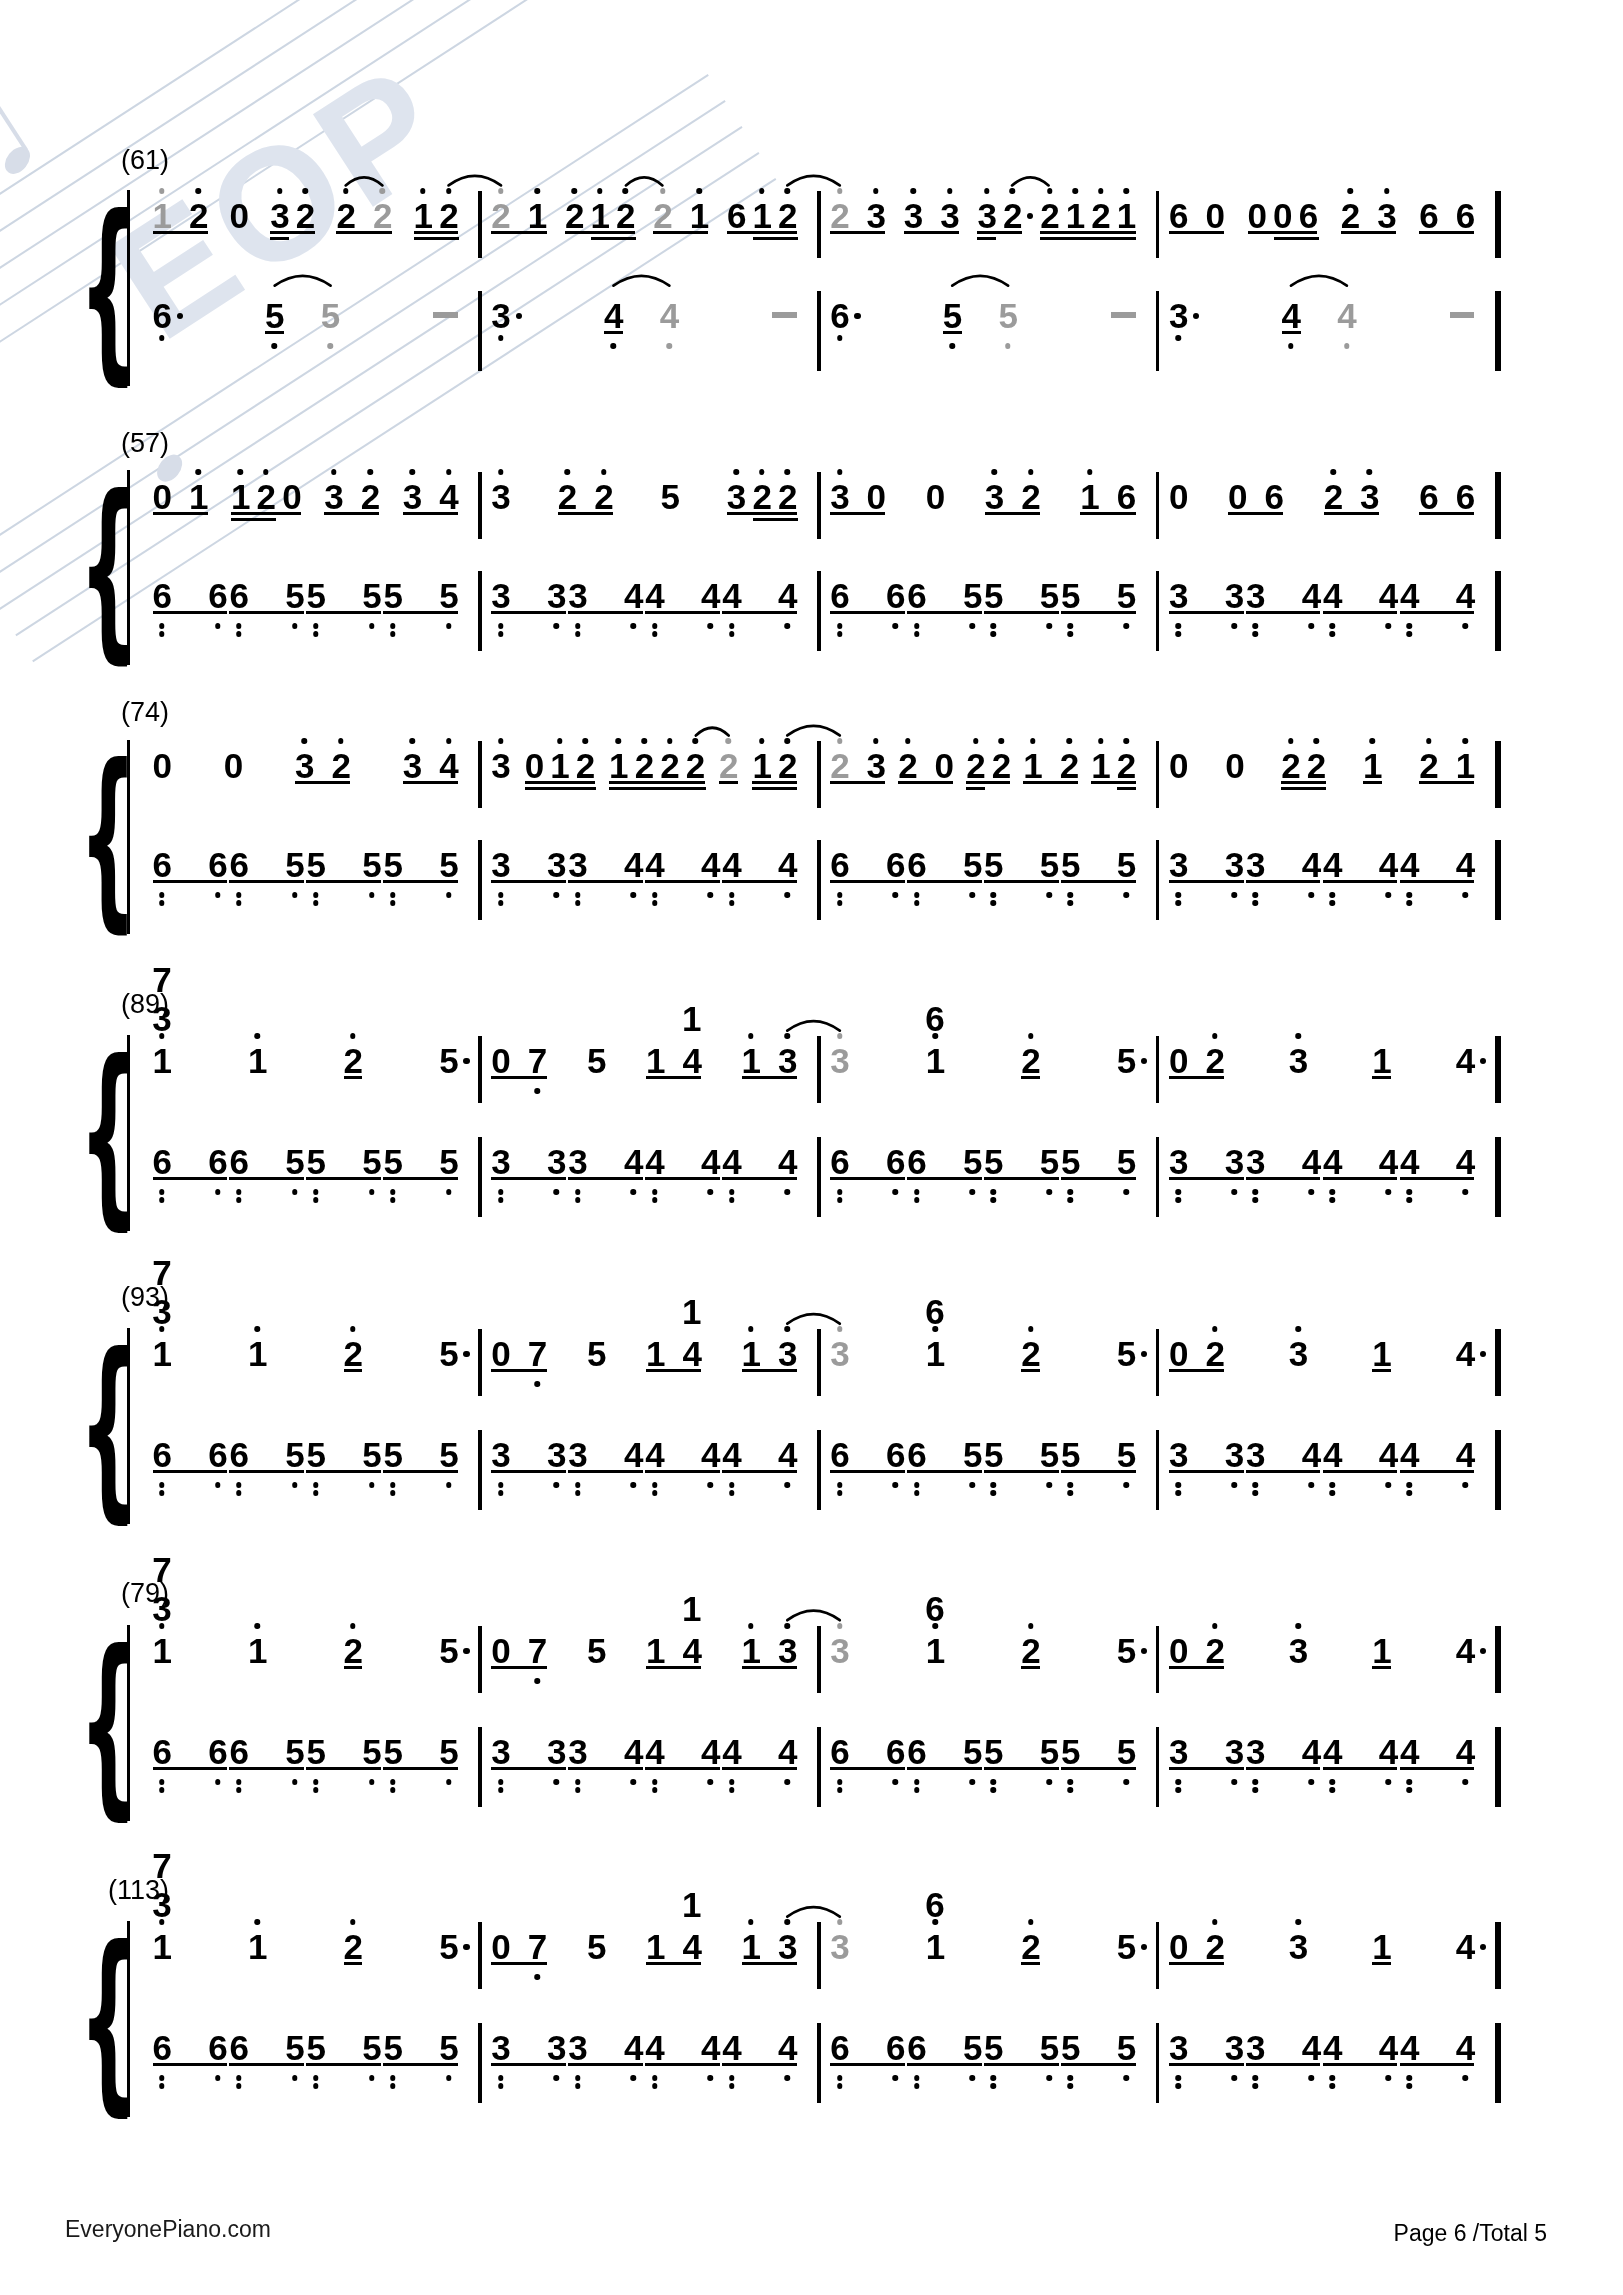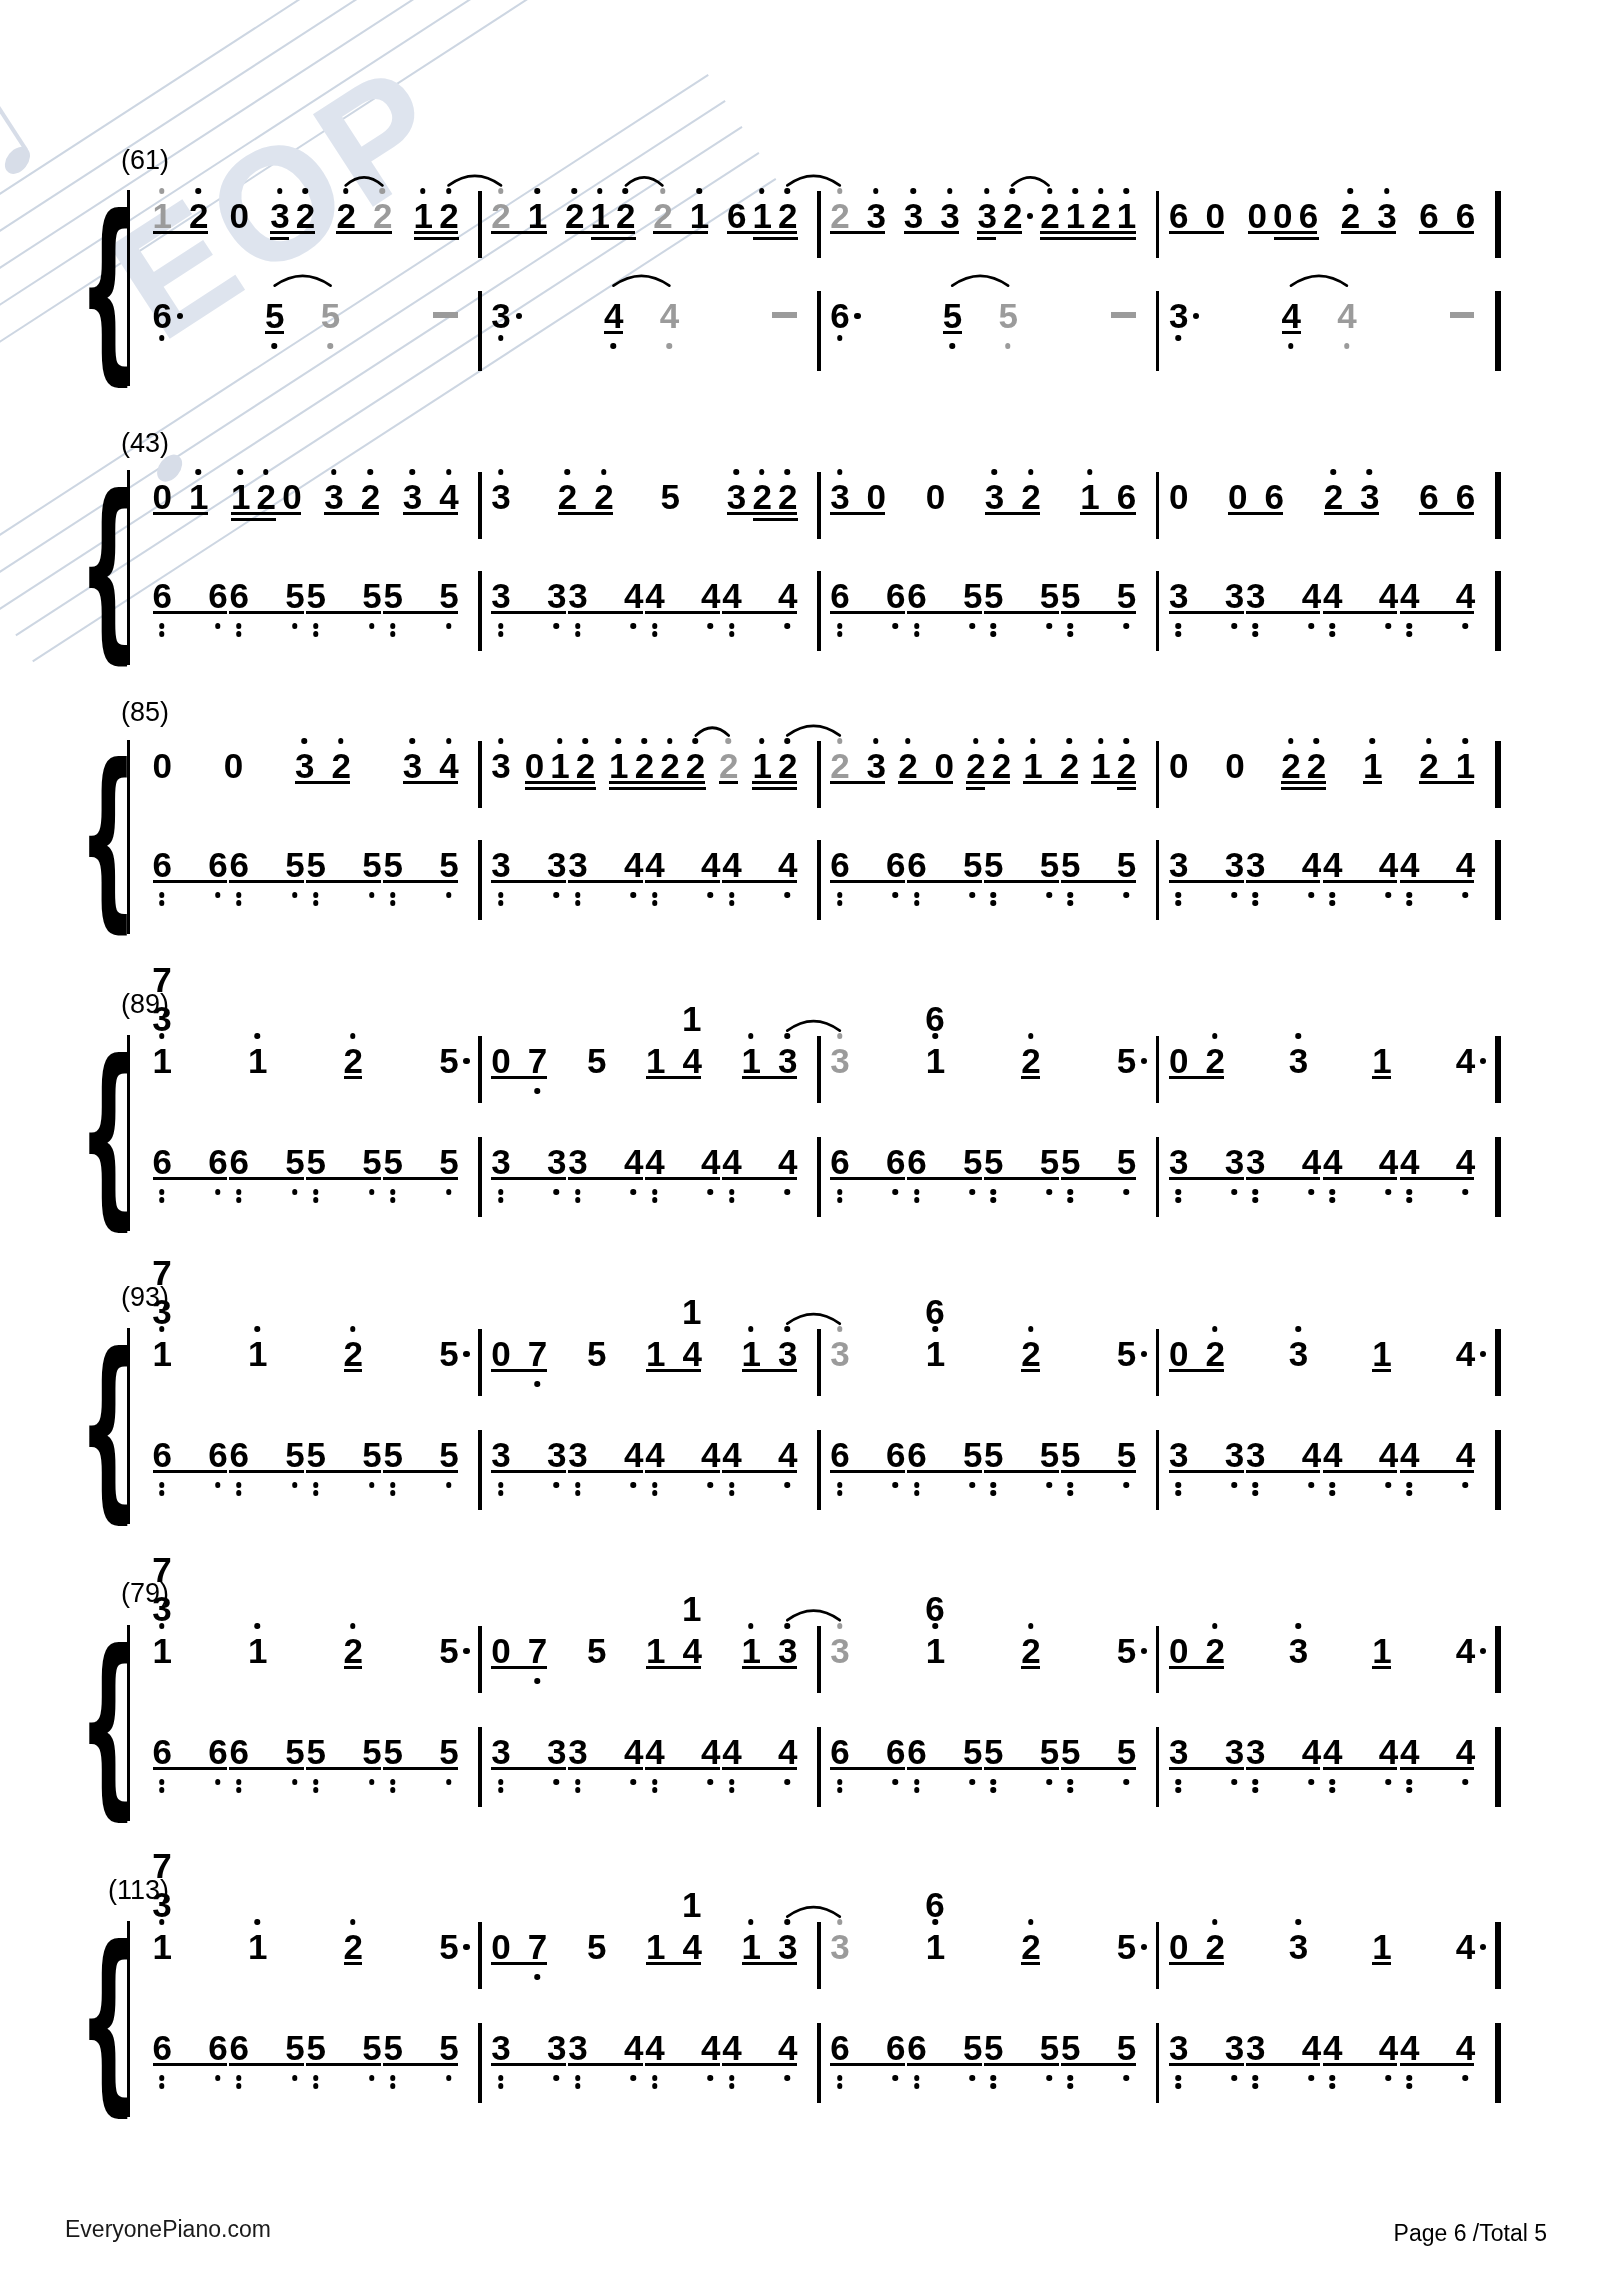--- a/index.html
+++ b/index.html
@@ -483,21 +483,21 @@
           <span class="group" style="gap: 37px;">
             <span class="note gray">
               <span class="digit dashbox">
                 <span class="dash"></span>
               </span>
             </span>
           </span>
         </div>
         <div class="endbar" style="height: 80px;"></div>
       </div>
-      <div class="syslabel" style="left: 53px; top: 428px;">(43)</div>
+      <div class="syslabel" style="left: 53px; top: 428px;">(57)</div>
       <div class="brace" style="left: 79px; top: 470px; font-size: 195px; line-height: 195px; transform: scaleX(0.42);">{</div>
       <div class="vbar" style="left: 127px; top: 470px; height: 195px;"></div>
       <div class="row" style="left: 143px; top: 468px; width: 1358px;">
         <div class="measure">
           <span class="group" style="gap: 17.7px;">
             <span class="note">
               <span class="digit">0</span>
             </span>
             <span class="note">
               <span class="dots-above">
@@ -963,21 +963,21 @@
               <span class="digit">4</span>
               <span class="dots-below" style="top: 56px;">
                 <span class="dot"></span>
               </span>
             </span>
             <span class="beam" style="left: 0px; right: 0px; top: 44px;"></span>
           </span>
         </div>
         <div class="endbar" style="height: 80px;"></div>
       </div>
-      <div class="syslabel" style="left: 53px; top: 697px;">(85)</div>
+      <div class="syslabel" style="left: 53px; top: 697px;">(74)</div>
       <div class="brace" style="left: 79px; top: 740px; font-size: 194px; line-height: 194px; transform: scaleX(0.42);">{</div>
       <div class="vbar" style="left: 127px; top: 740px; height: 194px;"></div>
       <div class="row" style="left: 143px; top: 737px; width: 1358px;">
         <div class="measure">
           <span class="group" style="gap: 17.7px;">
             <span class="note">
               <span class="digit">0</span>
             </span>
           </span>
           <span class="group" style="gap: 17.7px;">

